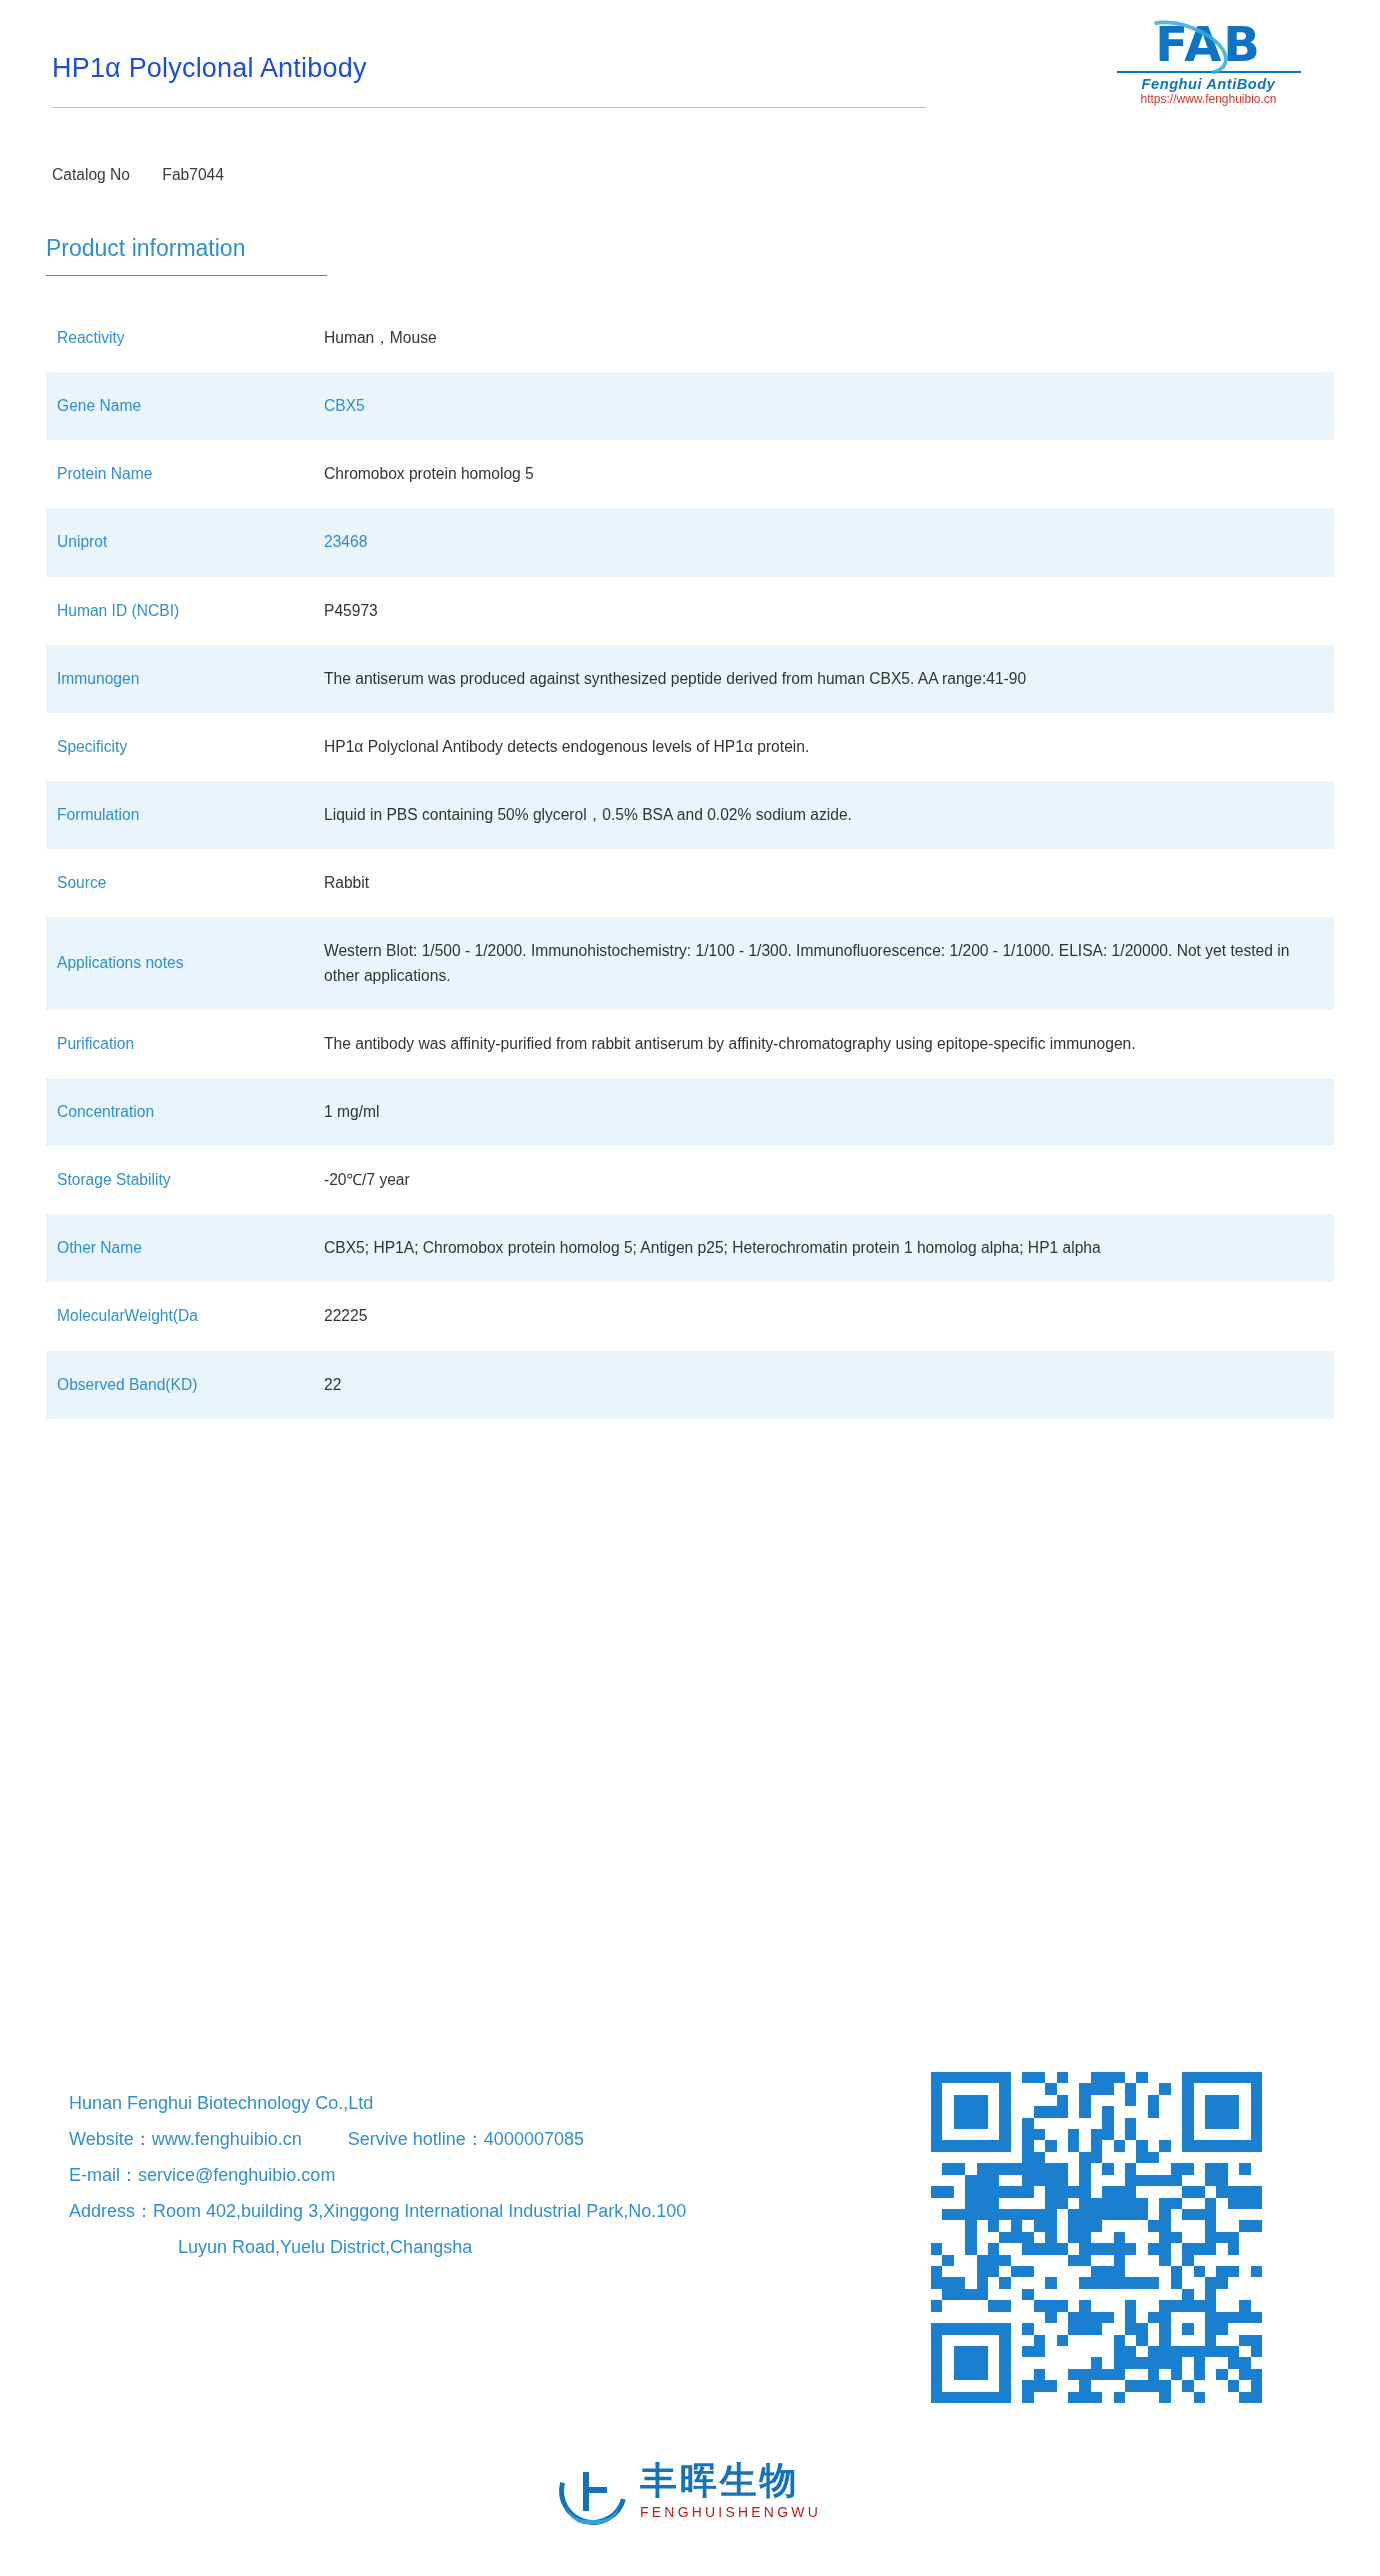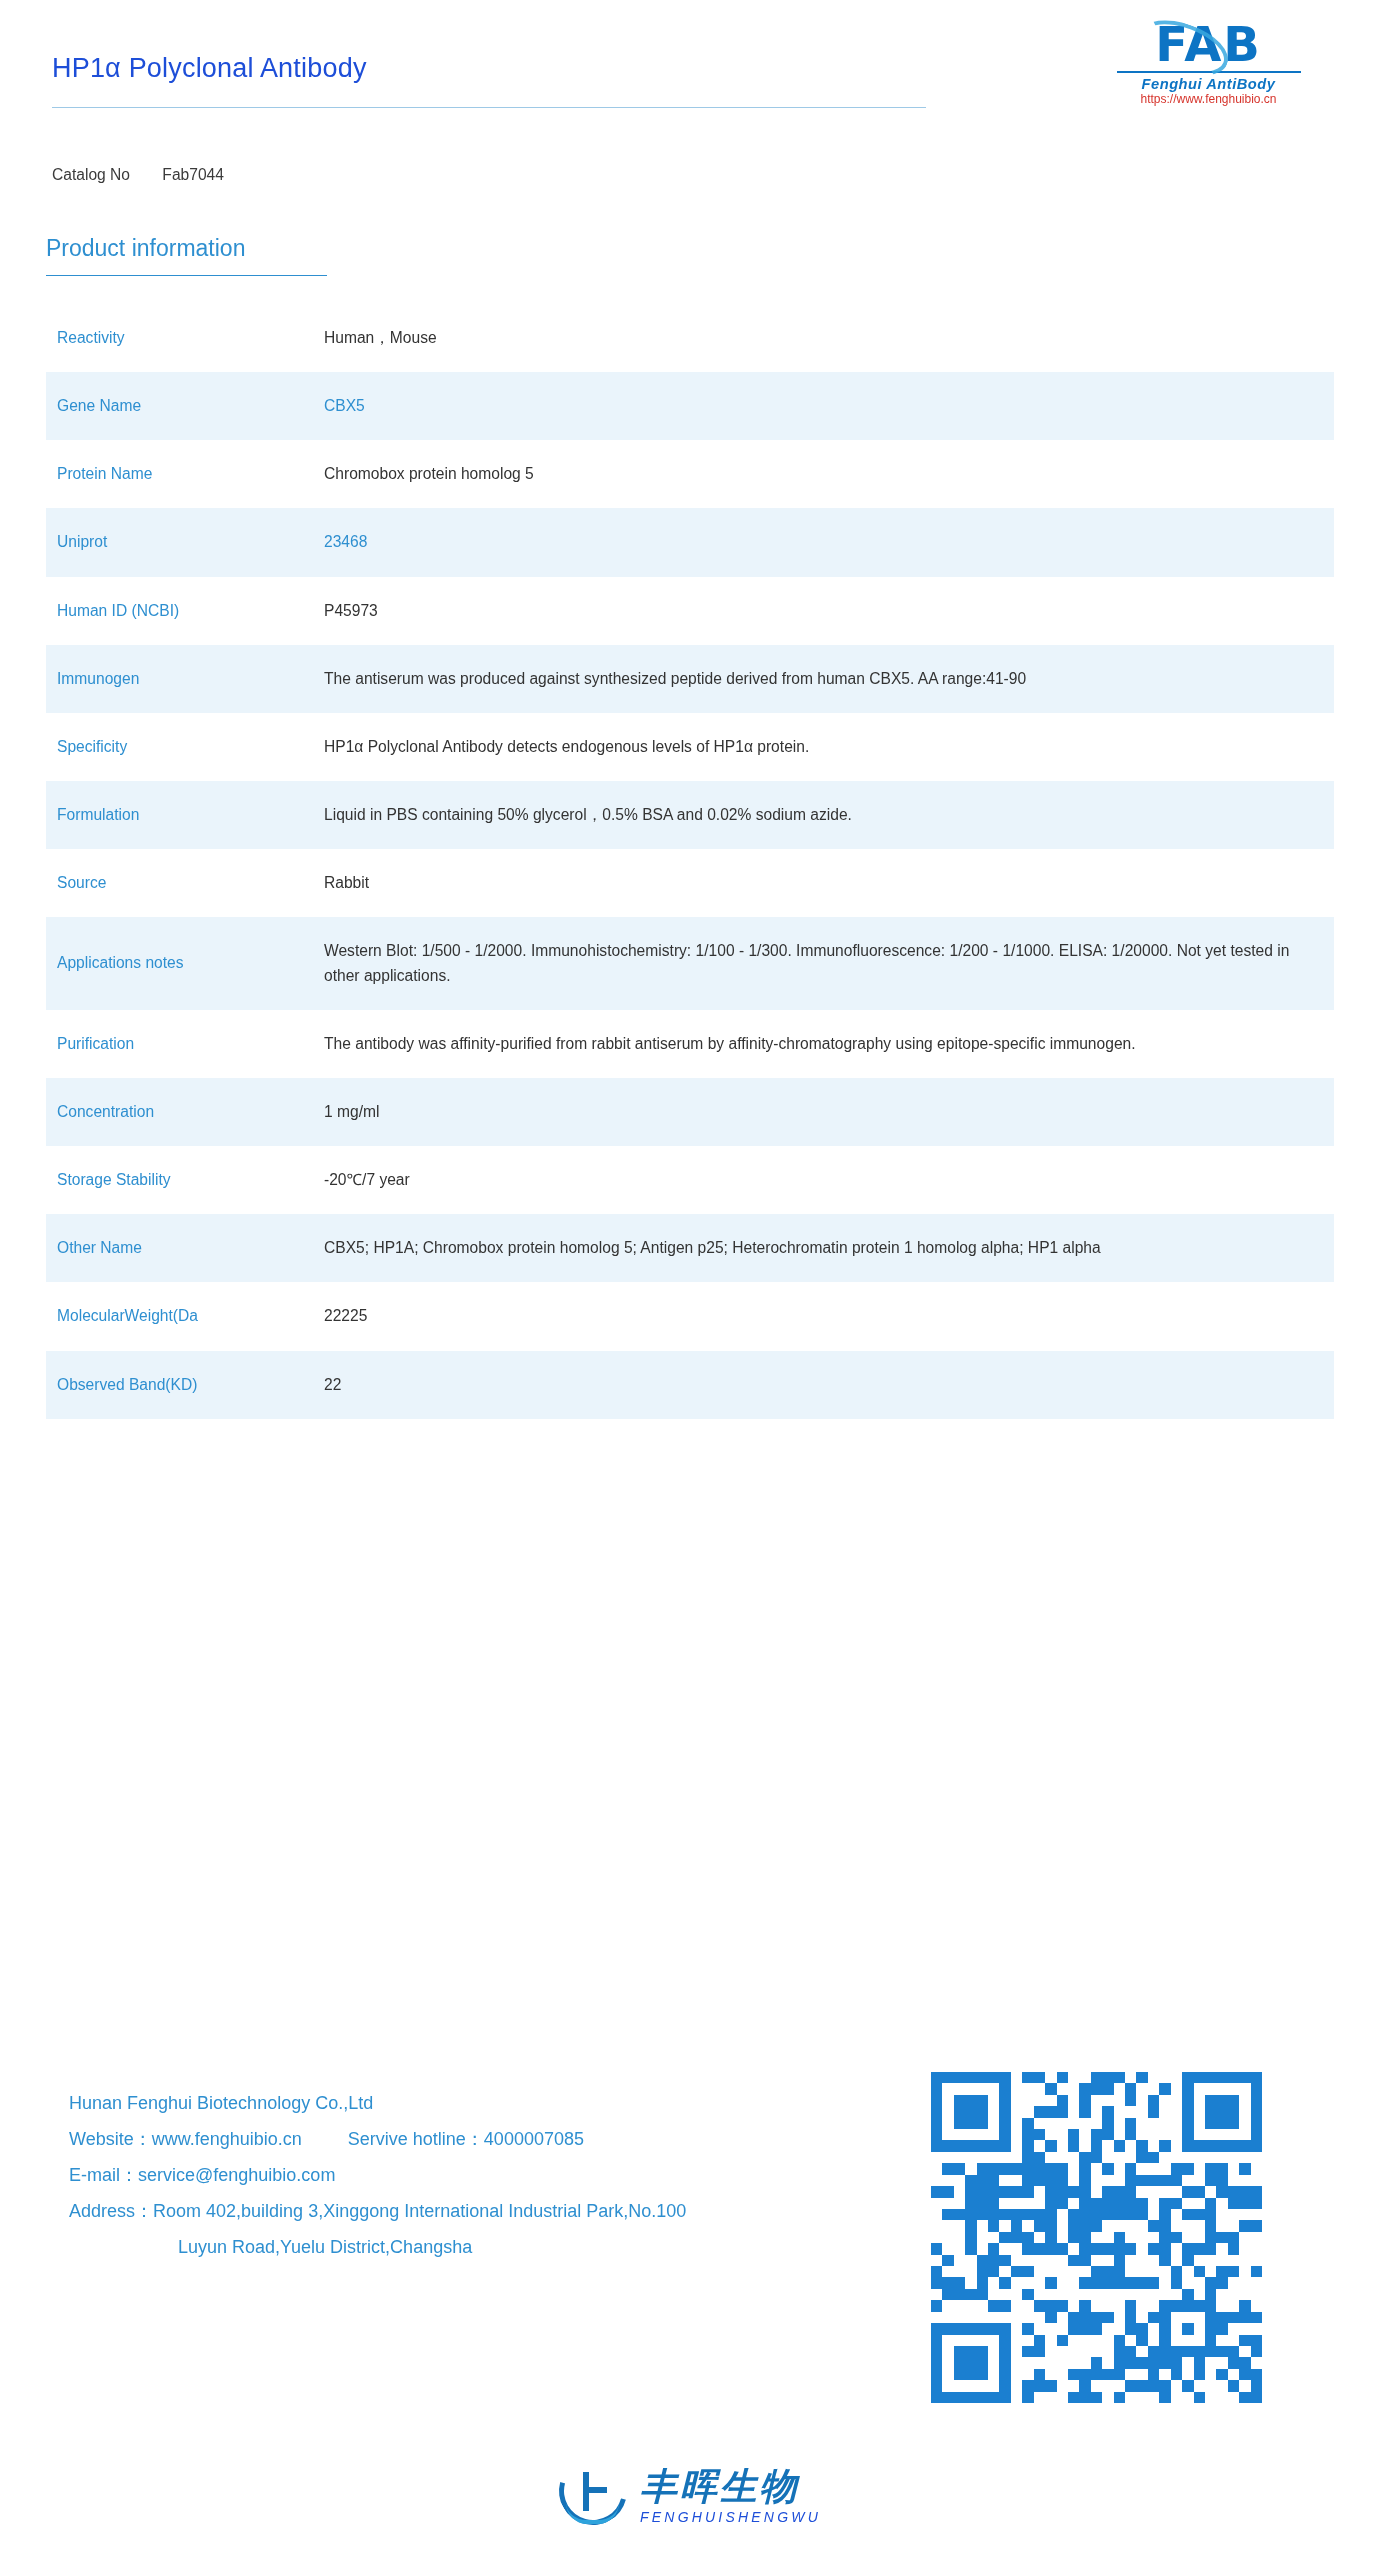--- a/index.html
+++ b/index.html
@@ -197,22 +197,21 @@
   .qr svg { display: block; }
 
   
   .brand {
     position: absolute;
     left: 0;
     right: 0;
     top: 405px;
     display: flex;
     justify-content: center;
-    align-items: flex-end;
-    font-style: italic;
+    align-items: center;
   }
   .brand-mark {
     width: 68px;
     height: 68px;
     position: relative;
     margin-right: 13px;
   }
   .brand-mark .arc-o {
     position: absolute;
     inset: 0;
@@ -252,21 +251,21 @@
   }
   .brand-cn {
     font-size: 37px;
     color: #1572b8;
     font-weight: bold;
     letter-spacing: 2.8px;
     font-family: "DejaVu Sans", sans-serif;
   }
   .brand-en {
     font-size: 14px;
-    color: #1d4ed8;
+    color: #b91c1c;
     letter-spacing: 3.2px;
     text-align: center;
     margin-top: 3.7px;
   }
 </style>
 </head>
 <body>
 
 <div class="page">
 

